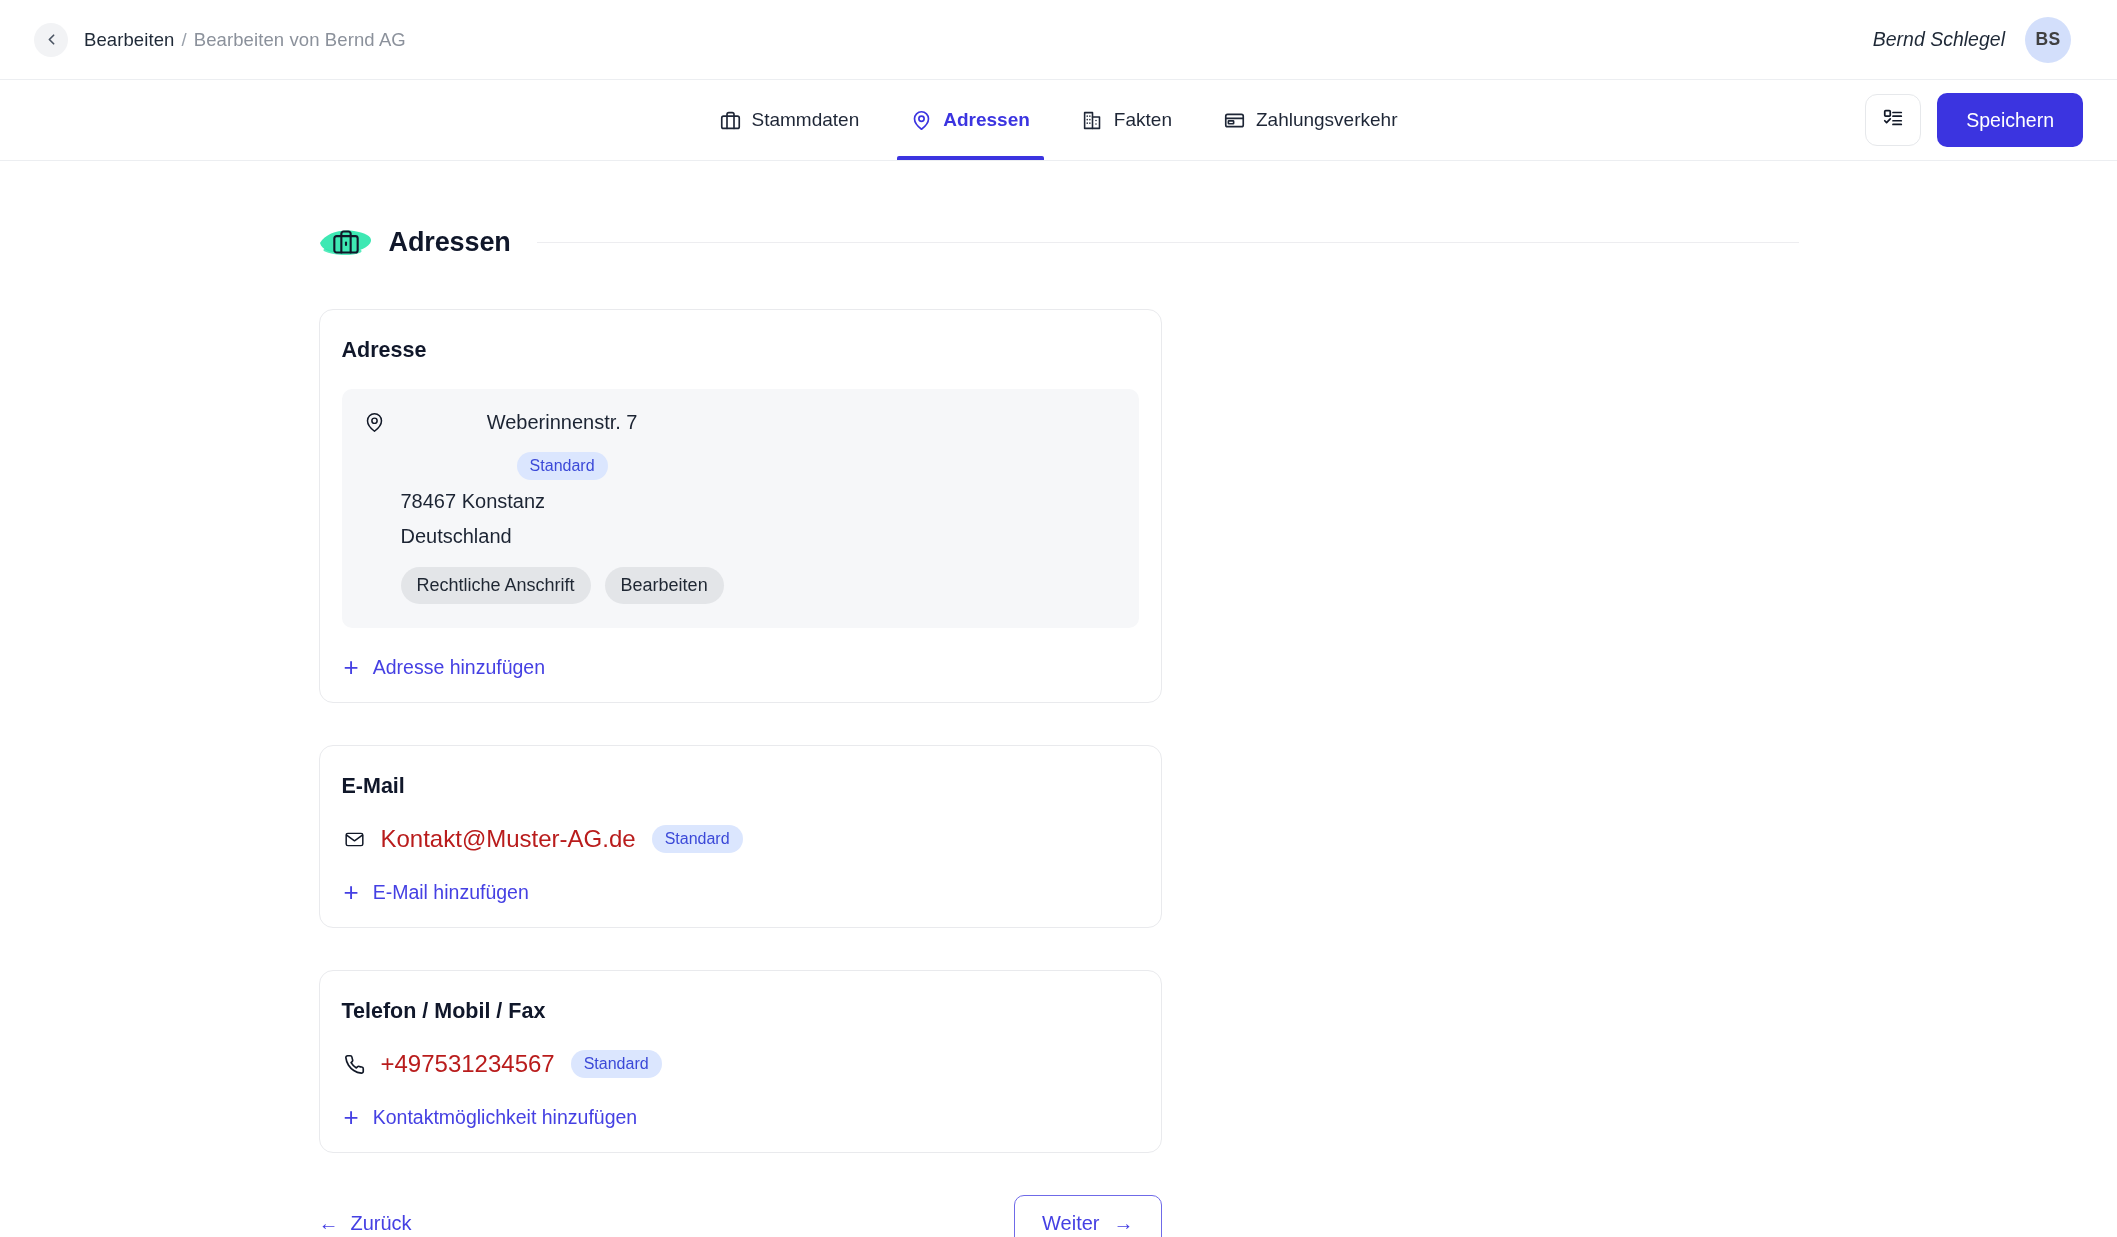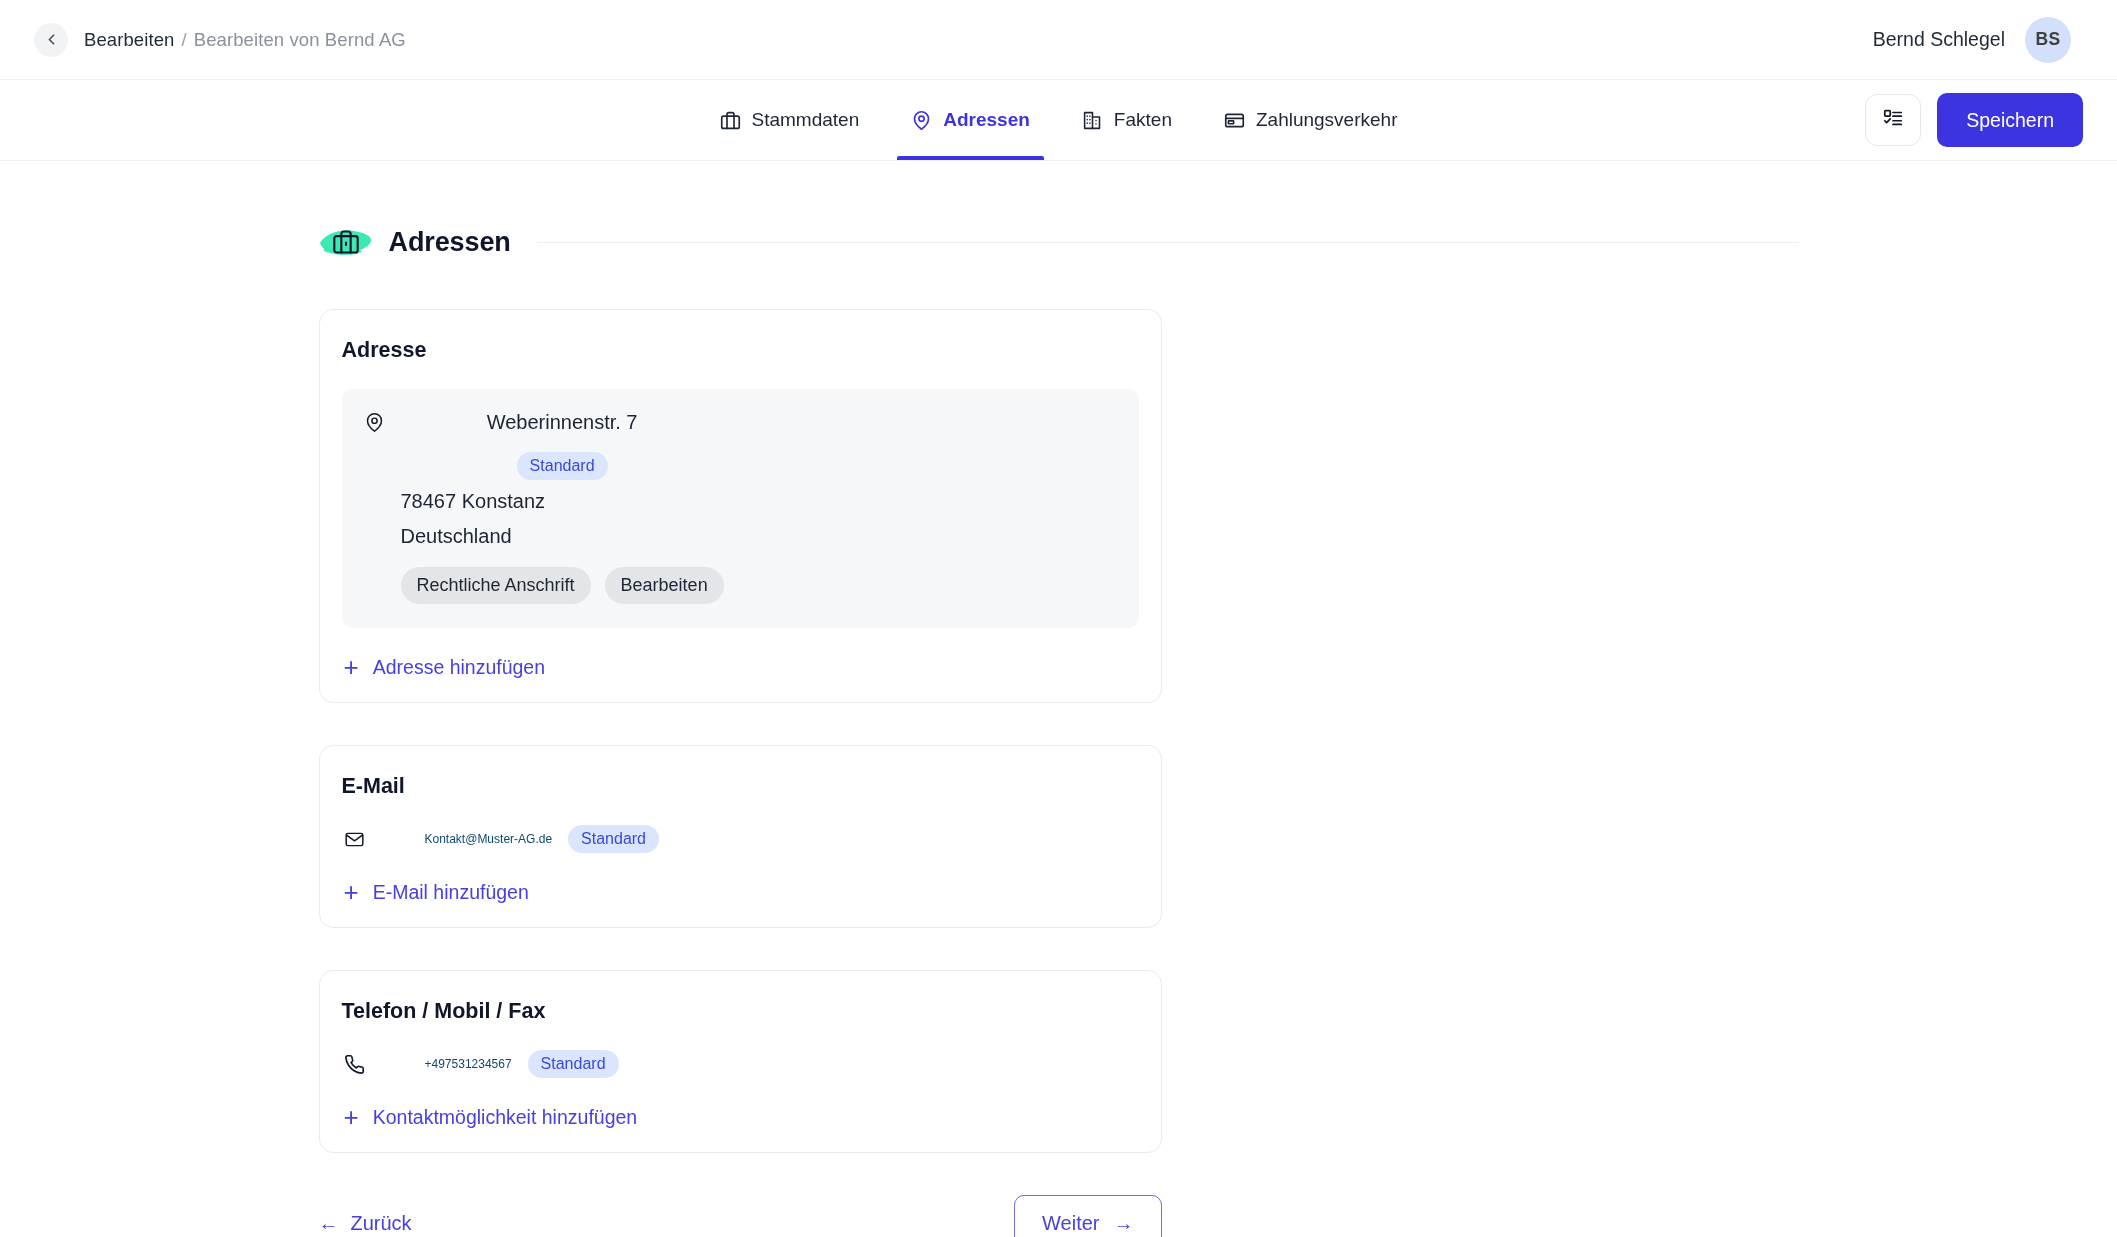--- a/index.html
+++ b/index.html
@@ -34,21 +34,21 @@
   .crumb-text {
     font-size: 18.5px;
     letter-spacing: .1px;
     display: flex; align-items: center; gap: 7px;
   }
   .crumb-root { color: #1f2937; cursor: pointer; }
   .crumb-sep { color: #9aa1ab; }
   .crumb-current { color: #8b919b; }
 
   .user-block { display: flex; align-items: center; gap: 20px; padding-right: 12px;}
-  .user-name { font-size: 19.5px; color: #1f2937; font-weight: 500; }
+  .user-name { font-size: 19.5px; color: #1f2937; font-weight: 500; font-style: italic; }
   .avatar {
     width: 46px; height: 46px; border-radius: 50%;
     background: #d3dffb;
     color: #404040;
     font-size: 17.5px; font-weight: 700;
     display: flex; align-items: center; justify-content: center;
     letter-spacing: .4px;
     cursor: pointer;
   }
 
@@ -219,21 +219,21 @@
     cursor: pointer;
     width: fit-content;
   }
   .add-link .plus { font-size: 26px; line-height: 1; font-weight: 400; }
 
   .simple-row {
     display: flex; align-items: center; gap: 16px;
     margin-top: 26px;
     padding-left: 2px;
   }
-  .simple-row .val { font-size: 12px; color: #0c4a6e; margin-left: 44px; }
+  .simple-row .val { font-size: 24px; color: #b91c1c; }
   .simple-row .ico { display: flex; align-items: center; }
 
   
   .footer-nav {
     width: 843px;
     margin-left: 0;
     margin-top: 42px;
     display: flex; align-items: center; justify-content: space-between;
   }
   .back-link {

